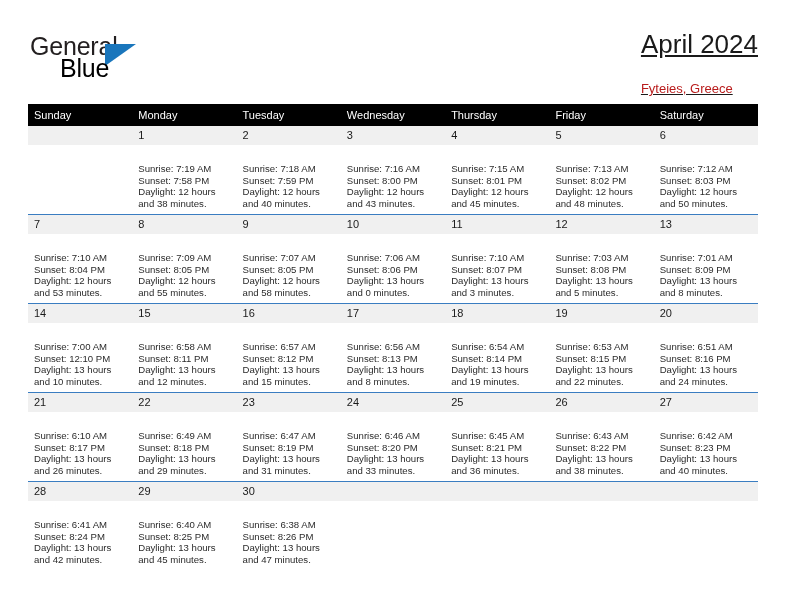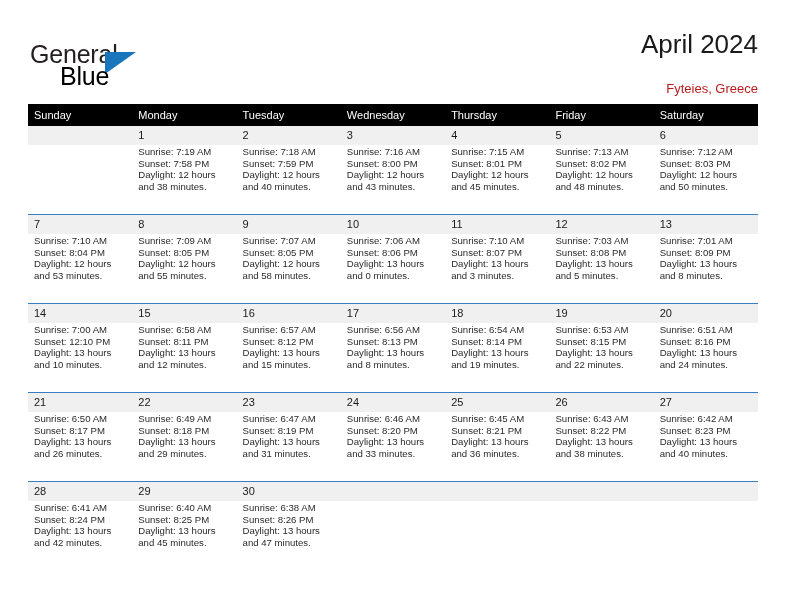--- a/index.html
+++ b/index.html
@@ -30,21 +30,20 @@
     right: 34px;
     height: 66px;
   }
 
   .brand {
     position: absolute;
     left: 0;
     top: 4px;
     width: 230px;
     height: 58px;
-    margin-top: 8px;
   }
   .brand-general {
     position: absolute;
     left: 2px;
     top: 0px;
     font-size: 25px;
     letter-spacing: -0.2px;
     color: #231f20;
     font-family: "Liberation Sans", sans-serif;
   }
@@ -64,21 +63,21 @@
     width: 0;
     height: 0;
     border-left: 31px solid #1a76bc;
     border-bottom: 22px solid transparent;
   }
 
   .title-block {
     position: absolute;
     right: 0;
     top: 0;
-    text-align: right;
+    text-decoration: underline;
   }
   .cal-title {
     font-size: 26px;
     color: #1a1a1a;
     line-height: 32px;
     white-space: nowrap;
   }
   .cal-subtitle {
     font-size: 13px;
     color: #b91c1c;
@@ -135,21 +134,21 @@
     padding: 3px 0 3px 6px;
     height: 13px;
     line-height: 13px;
   }
   .daycell.empty .daynum {
     background: #f0f0f0;
     color: transparent;
   }
 
   .dayinfo {
-    padding: 1px 5px 0 6px;
+    padding: 18px 5px 0 6px;
     font-size: 9.6px;
     line-height: 11.6px;
     color: #2b2b2b;
   }
   .dayinfo div {
     white-space: nowrap;
   }
 </style>
 </head>
 <body>
@@ -413,21 +412,21 @@
                 <div>and 24 minutes.</div>
               </div>
             </div>
           </td>
         </tr>
         <tr>
           <td>
             <div class="daycell">
               <div class="daynum">21</div>
               <div class="dayinfo">
-                <div>Sunrise: 6:50 AM</div>
+                <div>Sunrise: 6:10 AM</div>
                 <div>Sunset: 8:17 PM</div>
                 <div>Daylight: 13 hours</div>
                 <div>and 26 minutes.</div>
               </div>
             </div>
           </td>
           <td>
             <div class="daycell">
               <div class="daynum">22</div>
               <div class="dayinfo">

